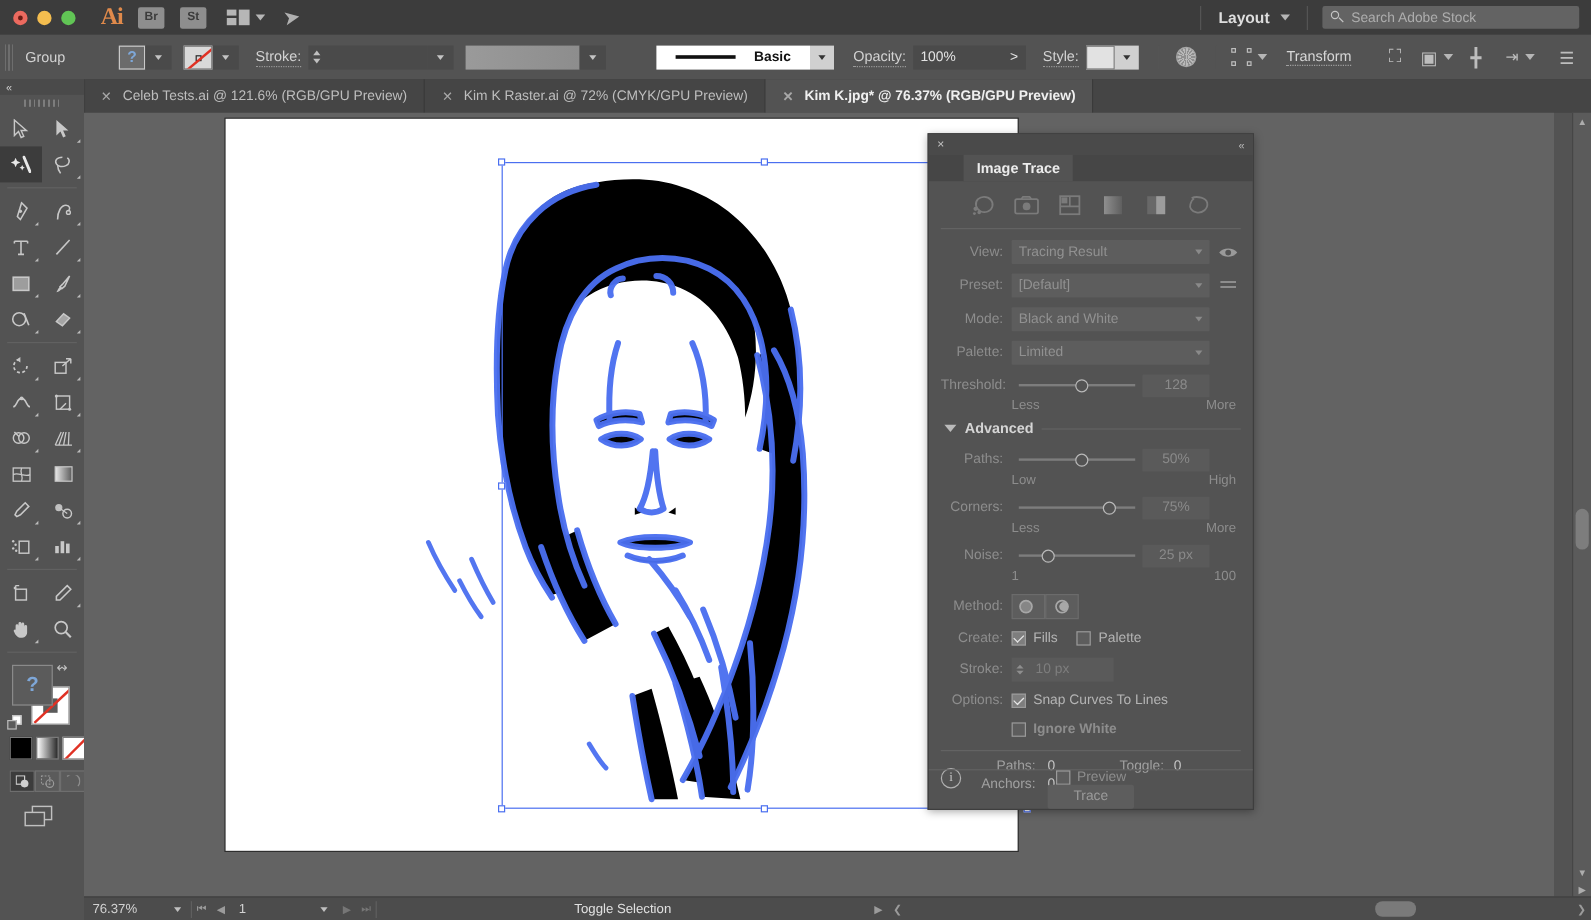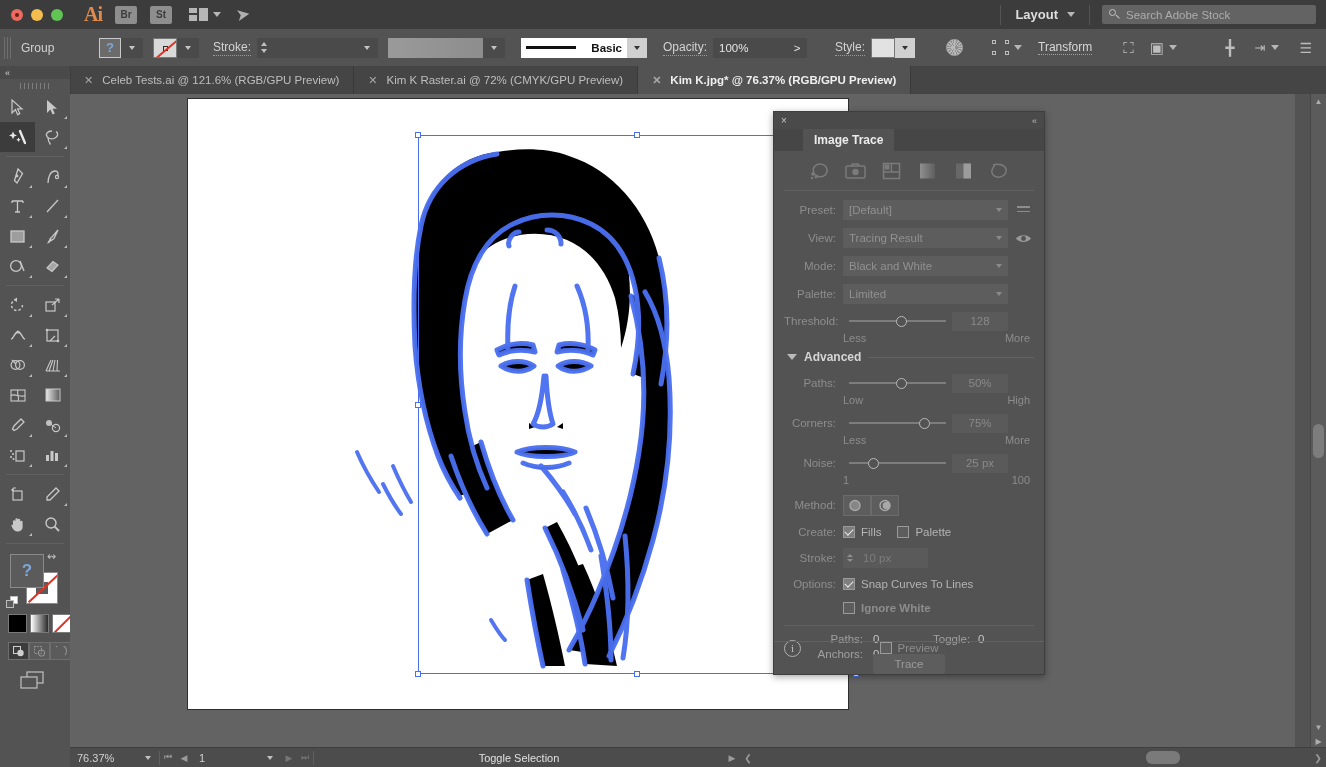--- a/index.html
+++ b/index.html
@@ -80,21 +80,21 @@
     width:13px;height:20px;background:#4a4a4a;display:flex;flex-direction:column;
     align-items:center;justify-content:center;gap:3px;
   }
   .stepper .up,.stepper .dn{width:0;height:0;border-left:3.5px solid transparent;border-right:3.5px solid transparent;}
   .stepper .up{border-bottom:4px solid #c0c0c0;}
   .stepper .dn{border-top:4px solid #c0c0c0;}
   .field{height:20px;background:#4a4a4a;display:flex;align-items:center;padding:0 6px;color:#e4e4e4;font-size:11.5px;}
   .grad-sw{width:95px;height:20px;background:linear-gradient(to right,#9a9a9a,#8d8d8d);}
   .brush-field{
     width:96px;height:20px;background:#fff;display:flex;align-items:center;
-    justify-content:space-between;padding:0 5px;color:#111;font-size:11.5px;font-weight:bold;
+    justify-content:space-between;padding:0 16px;color:#111;font-size:11.5px;font-weight:bold;margin-left:26px;
   }
   .brush-line{width:50px;height:3px;background:#111;}
   .dd-light{width:20px;height:20px;background:#d0d0d0;display:flex;align-items:center;justify-content:center;}
   .dd-light .chev{border-top-color:#333;border-left-width:3.5px;border-right-width:3.5px;border-top-width:4.5px;}
   .style-sw{width:24px;height:20px;background:#e2e2e2;border:1px solid #777;box-sizing:border-box;}
   .wheel{
     width:17px;height:17px;border-radius:50%;
     background:repeating-conic-gradient(#b9b9b9 0 12deg,#8f8f8f 12deg 24deg);
     border:1.5px solid #a8a8a8;box-sizing:border-box;
   }
@@ -328,21 +328,21 @@
           <span class="chev"></span>
         </div>
     </div>
 
     <div class="opt-label dotted" style="margin-left:16px;">Opacity:</div>
     <div style="display:flex;align-items:center;margin-left:6px;">
       <div class="field" style="width:62px;">100%</div>
       <div class="field" style="width:20px;justify-content:center;padding:0;">&gt;</div>
     </div>
 
-    <div class="opt-label dotted" style="margin-left:28px;">Style:</div>
+    <div class="opt-label dotted" style="margin-left:14px;">Style:</div>
     <div style="display:flex;align-items:center;margin-left:6px;">
       <div class="style-sw"></div>
       <div class="dd-light">
           <span class="chev"></span>
         </div>
     </div>
 
     <div class="vsep" style="margin-left:16px;"></div>
     <div style="margin-left:14px;">
       <div class="wheel"></div>
@@ -799,42 +799,42 @@
         </div>
         <div class="pi">
           <svg width="20" height="18" viewBox="0 0 20 18">
               <path d="M4 3 C9 1 16 3 17 7 C18 12 13 16 8 15 C4 14.2 2 11 3 8 C3.6 6 5 4 6 3.4" fill="none" stroke="#7b7b7b" stroke-width="1.5"></path>
             </svg>
         </div>
       </div>
       <div class="hr"></div>
 
       <div class="row">
-        <div class="rlab">Preset:</div>
-        <div class="select">
-          <span>[Default]</span>
-          <span class="chev"></span>
-        </div>
-        <div class="menu-ic">
-            <i></i>
-          </div>
-      </div>
-
-      <div class="row">
         <div class="rlab">View:</div>
         <div class="select">
           <span>Tracing Result</span>
           <span class="chev"></span>
         </div>
         <div class="eye">
           <svg width="17" height="11" viewBox="0 0 17 11">
               <path d="M1 5.5 C4 1 13 1 16 5.5 C13 10 4 10 1 5.5 Z" fill="#9a9a9a"></path>
               <circle cx="8.5" cy="5.5" r="2.4" fill="#535353"></circle>
             </svg>
         </div>
+      </div>
+
+      <div class="row">
+        <div class="rlab">Preset:</div>
+        <div class="select">
+          <span>[Default]</span>
+          <span class="chev"></span>
+        </div>
+        <div class="menu-ic">
+            <i></i>
+          </div>
       </div>
 
       <div class="row">
         <div class="rlab">Mode:</div>
         <div class="select">
           <span>Black and White</span>
           <span class="chev"></span>
         </div>
         <div class="menu-ic"></div>
       </div>

